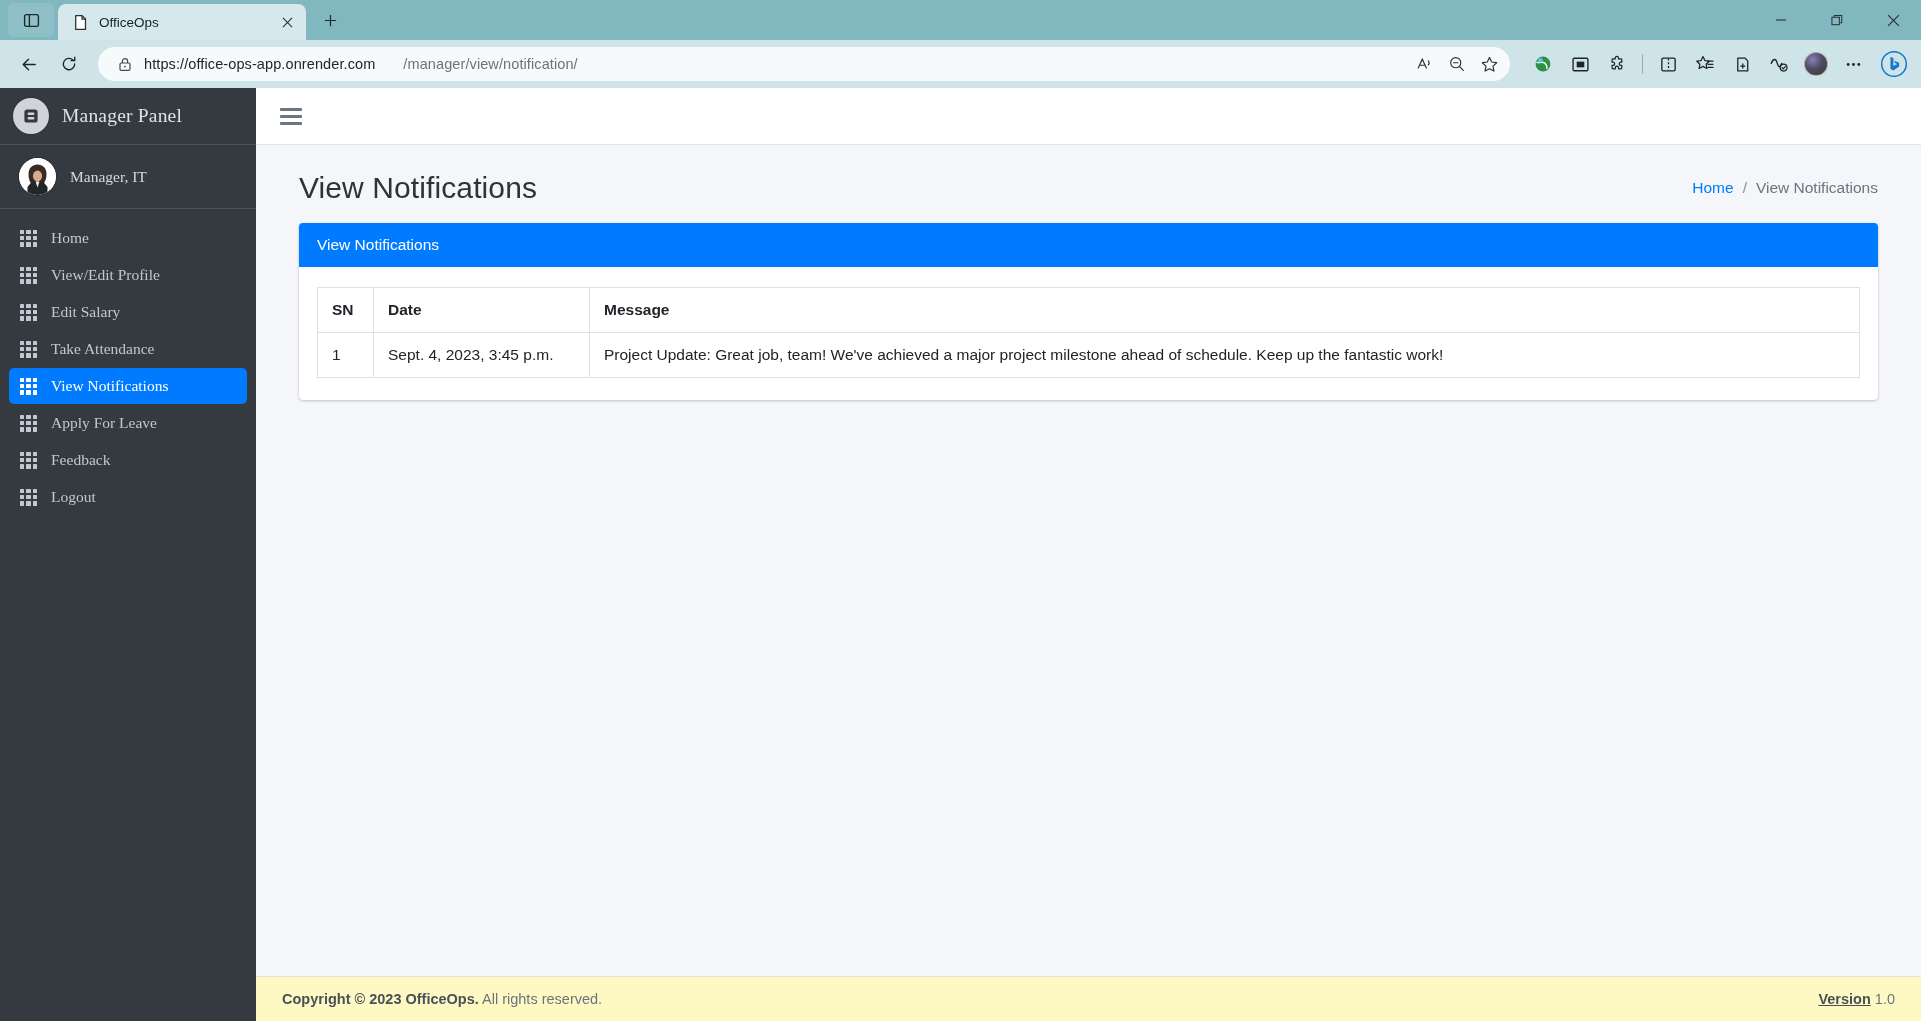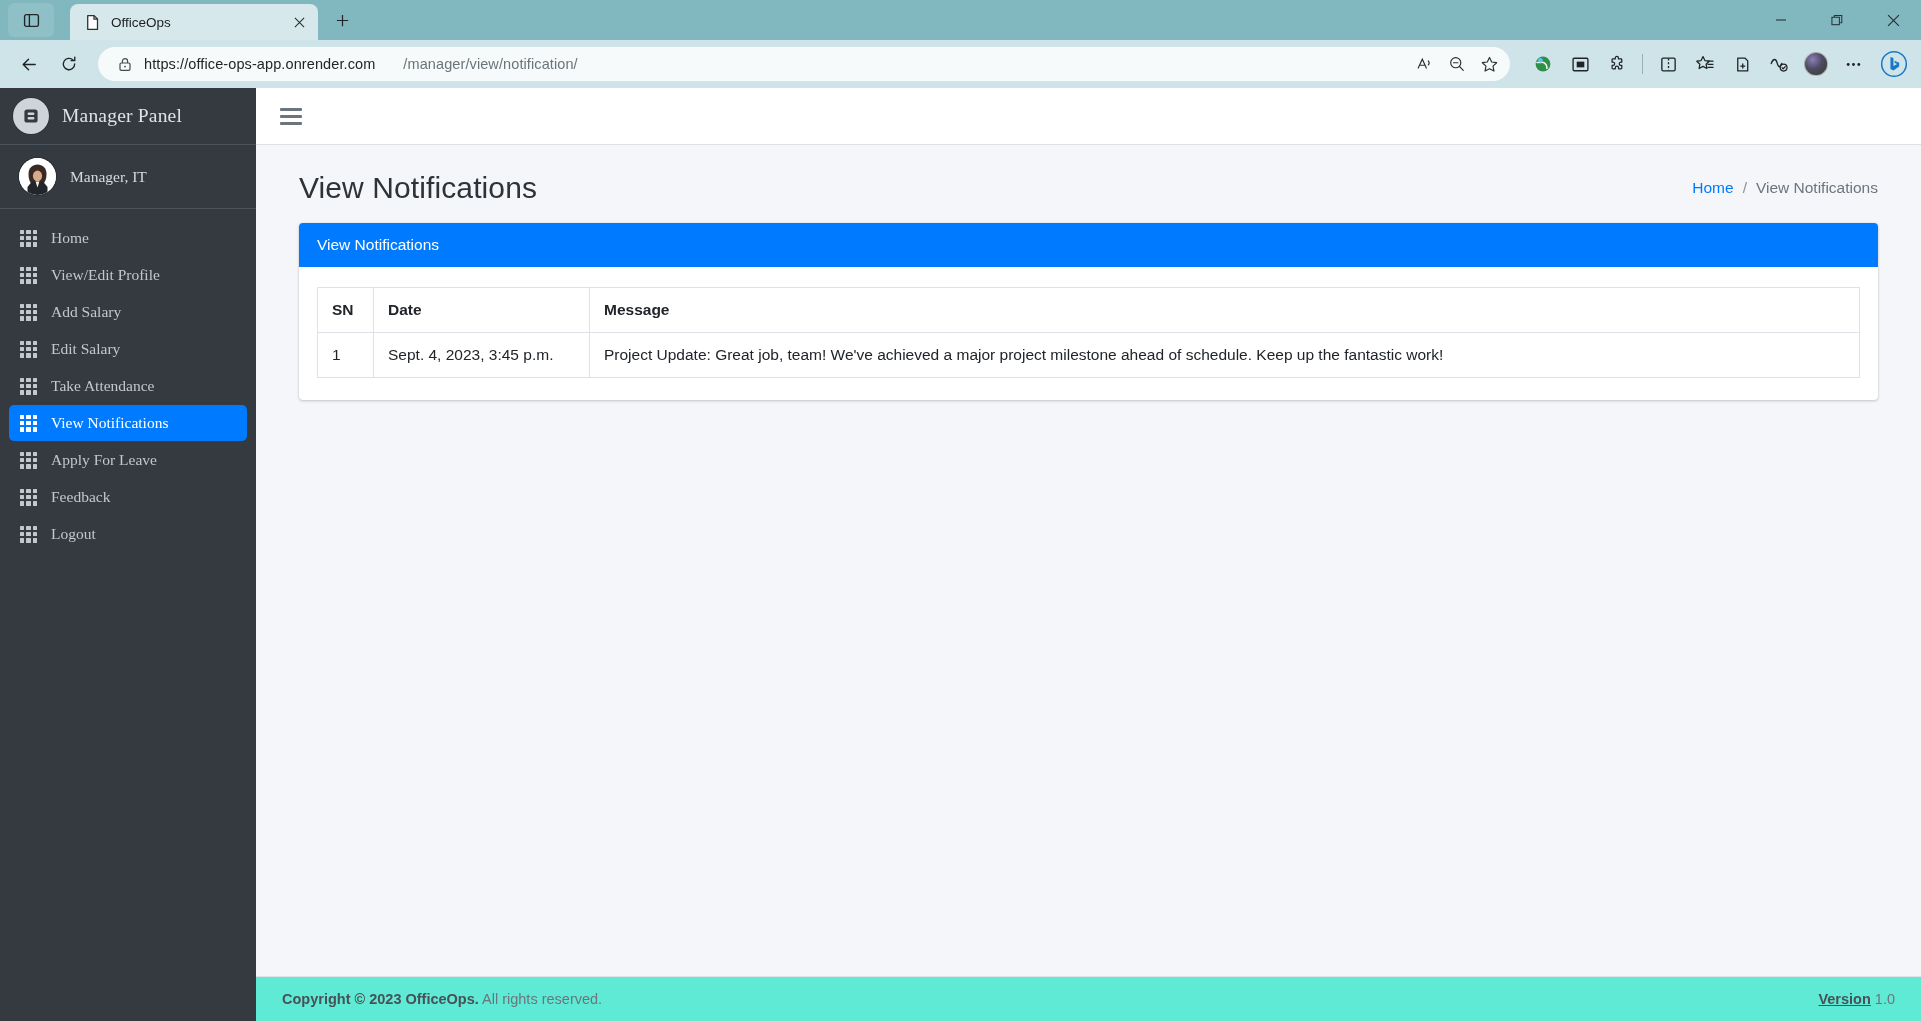--- a/index.html
+++ b/index.html
@@ -16,21 +16,21 @@
   .tabstrip {
     height: 40px; background: #81b7bf;
     display: flex; align-items: flex-end; position: relative; flex: 0 0 40px;
   }
   .tab-tools-btn {
     width: 46px; height: 34px; margin-left: 8px; margin-bottom: 3px;
     display: flex; align-items: center; justify-content: center;
     border-radius: 6px; background: #8fc0c7; cursor: pointer;
   }
   .tab {
-    margin-left: 16px; height: 36px; width: 248px;
+    margin-left: 4px; height: 36px; width: 248px;
     background: #d7e8ec; border-radius: 8px 8px 0 0;
     display: flex; align-items: center; padding: 0 8px 0 14px; gap: 10px;
     cursor: pointer;
   }
   .tab-favicon { width: 17px; height: 17px; flex: 0 0 17px; }
   .tab-title {
     flex: 1; font-size: 13.5px; color: #1a2022; white-space: nowrap;
     overflow: hidden; text-overflow: ellipsis;
   }
   .tab-close {
@@ -169,21 +169,21 @@
   table.data th, table.data td {
     border: 1px solid #dee2e6; padding: 13px 14px;
     font-size: 15.5px; text-align: left; vertical-align: middle;
   }
   table.data th { font-weight: bold; color: #212529; }
   table.data td { color: #212529; }
   .col-sn { width: 56px; }
   .col-date { width: 216px; }
 
   .footer {
-    margin-top: auto; background: #5eead4; border-top: 1px solid #dee2e6;
+    margin-top: auto; background: #fef9c3; border-top: 1px solid #dee2e6;
     height: 45px; flex: 0 0 45px; display: flex; align-items: center;
     justify-content: space-between; padding: 0 26px; font-size: 14.5px;
     color: #6c757d;
   }
   .footer b { color: #495057; }
   .footer .right b { color: #495057; text-decoration: underline; }
 </style>
 </head>
 <body>
 
@@ -391,34 +391,20 @@
               <i></i>
               <i></i>
               <i></i>
               <i></i>
               <i></i>
               <i></i>
               <i></i>
               <i></i>
             </span>
           <span>View/Edit Profile</span>
-        </div>
-        <div class="navitem">
-          <span class="grid-icon">
-              <i></i>
-              <i></i>
-              <i></i>
-              <i></i>
-              <i></i>
-              <i></i>
-              <i></i>
-              <i></i>
-              <i></i>
-            </span>
-          <span>Add Salary</span>
         </div>
         <div class="navitem">
           <span class="grid-icon">
               <i></i>
               <i></i>
               <i></i>
               <i></i>
               <i></i>
               <i></i>
               <i></i>

